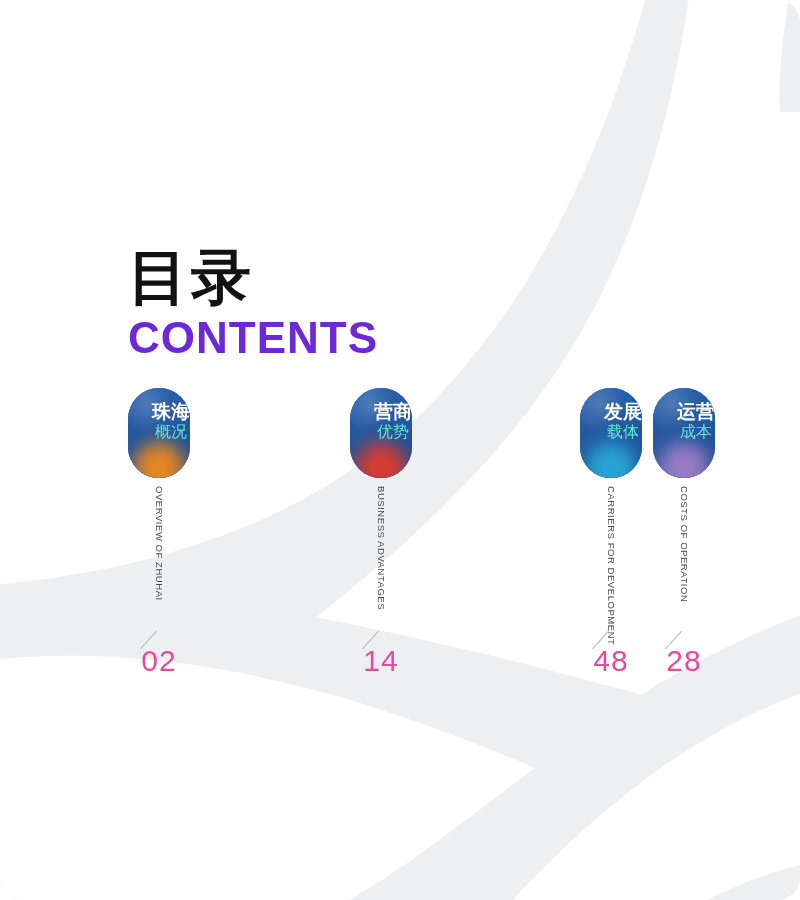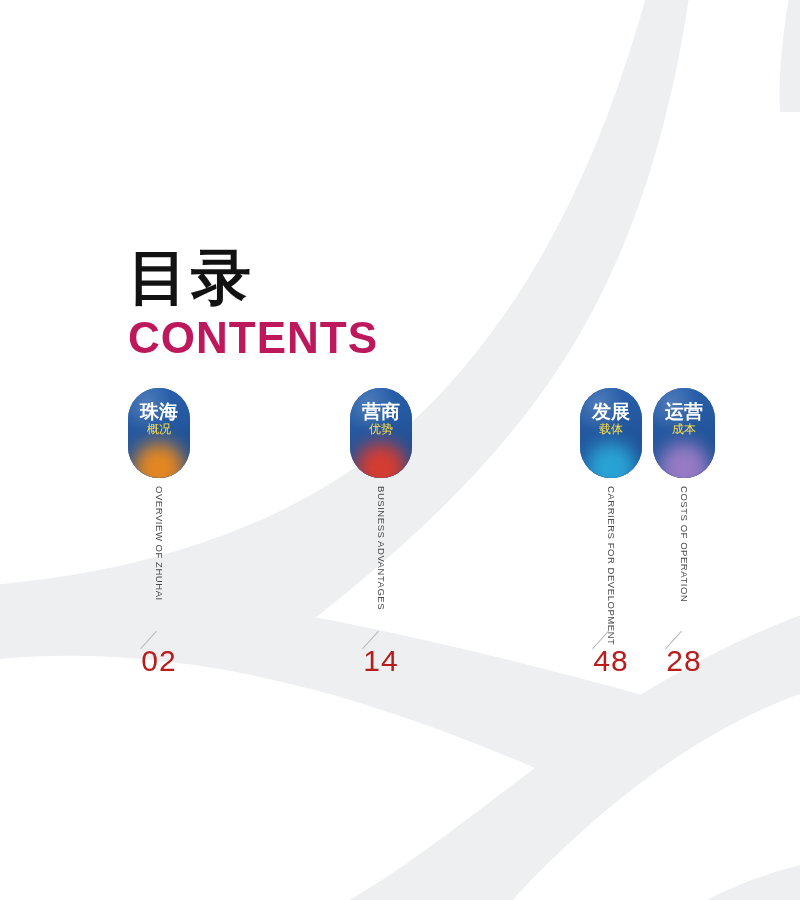--- a/index.html
+++ b/index.html
@@ -8,20 +8,21 @@
     width:800px; height:900px;
     background:#ffffff;
     font-family:"Liberation Sans", sans-serif;
     overflow:hidden;
   }
   #page {
     position:relative;
     width:800px; height:900px;
     background:#ffffff;
     overflow:hidden;
+    border-radius:23px;
   }
 
   
   #bg-layer {
     position:absolute; inset:0;
     width:800px; height:900px;
     z-index:0;
   }
 
   
@@ -34,21 +35,21 @@
     font-size:60px;
     font-weight:bold;
     color:#121212;
     letter-spacing:3px;
     line-height:1.05;
     font-family:"DejaVu Sans", sans-serif;
   }
   .title-en {
     font-size:44px;
     font-weight:bold;
-    color:#be185d;
+    color:#6d28d9;
     letter-spacing:1px;
     line-height:1.15;
     margin-top:4px;
     font-family:"Liberation Sans", sans-serif;
   }
 
   
   #items-row {
     position:absolute;
     left:0; top:388px;
@@ -63,21 +64,21 @@
 
   
   .pill {
     position:relative;
     width:62px; height:90px;
     border-radius:31px;
     overflow:hidden;
     background:#1f55a4;
     display:flex;
     flex-direction:column;
-    align-items:center;
+    align-items:flex-end;
     justify-content:flex-start;
     padding-top:13px;
   }
   .pill .pill-sheen {
     position:absolute; inset:0;
     background:
       radial-gradient(60% 45% at 30% 18%, rgba(255,255,255,0.18) 0%, rgba(255,255,255,0) 70%),
       linear-gradient(160deg, #2b63b0 0%, #24589f 45%, #1b4a8e 100%);
     pointer-events:none;
   }
@@ -100,23 +101,23 @@
   }
   .pill-l1 {
     display:block;
     font-size:19px;
     font-weight:bold;
     color:#ffffff;
     letter-spacing:0px;
   }
   .pill-l2 {
     display:block;
-    font-size:12px;
+    font-size:16px;
     font-weight:normal;
-    color:#fde047;
+    color:#5eead4;
     letter-spacing:0px;
     margin-top:1px;
   }
 
   
   .vcap-wrap {
     position:absolute;
     left:31px; top:98px;
     width:0; height:0;
   }
@@ -149,21 +150,21 @@
     transform-origin:center;
   }
 
   
   .pagenum {
     position:absolute;
     left:-6px; top:256px;
     width:74px;
     text-align:center;
     font-size:30px;
-    color:#b91c1c;
+    color:#ec4899;
     font-weight:300;
     letter-spacing:1px;
     font-family:"Liberation Sans", sans-serif;
   }
 </style>
 </head>
 <body>
 
 <div id="page">
 

